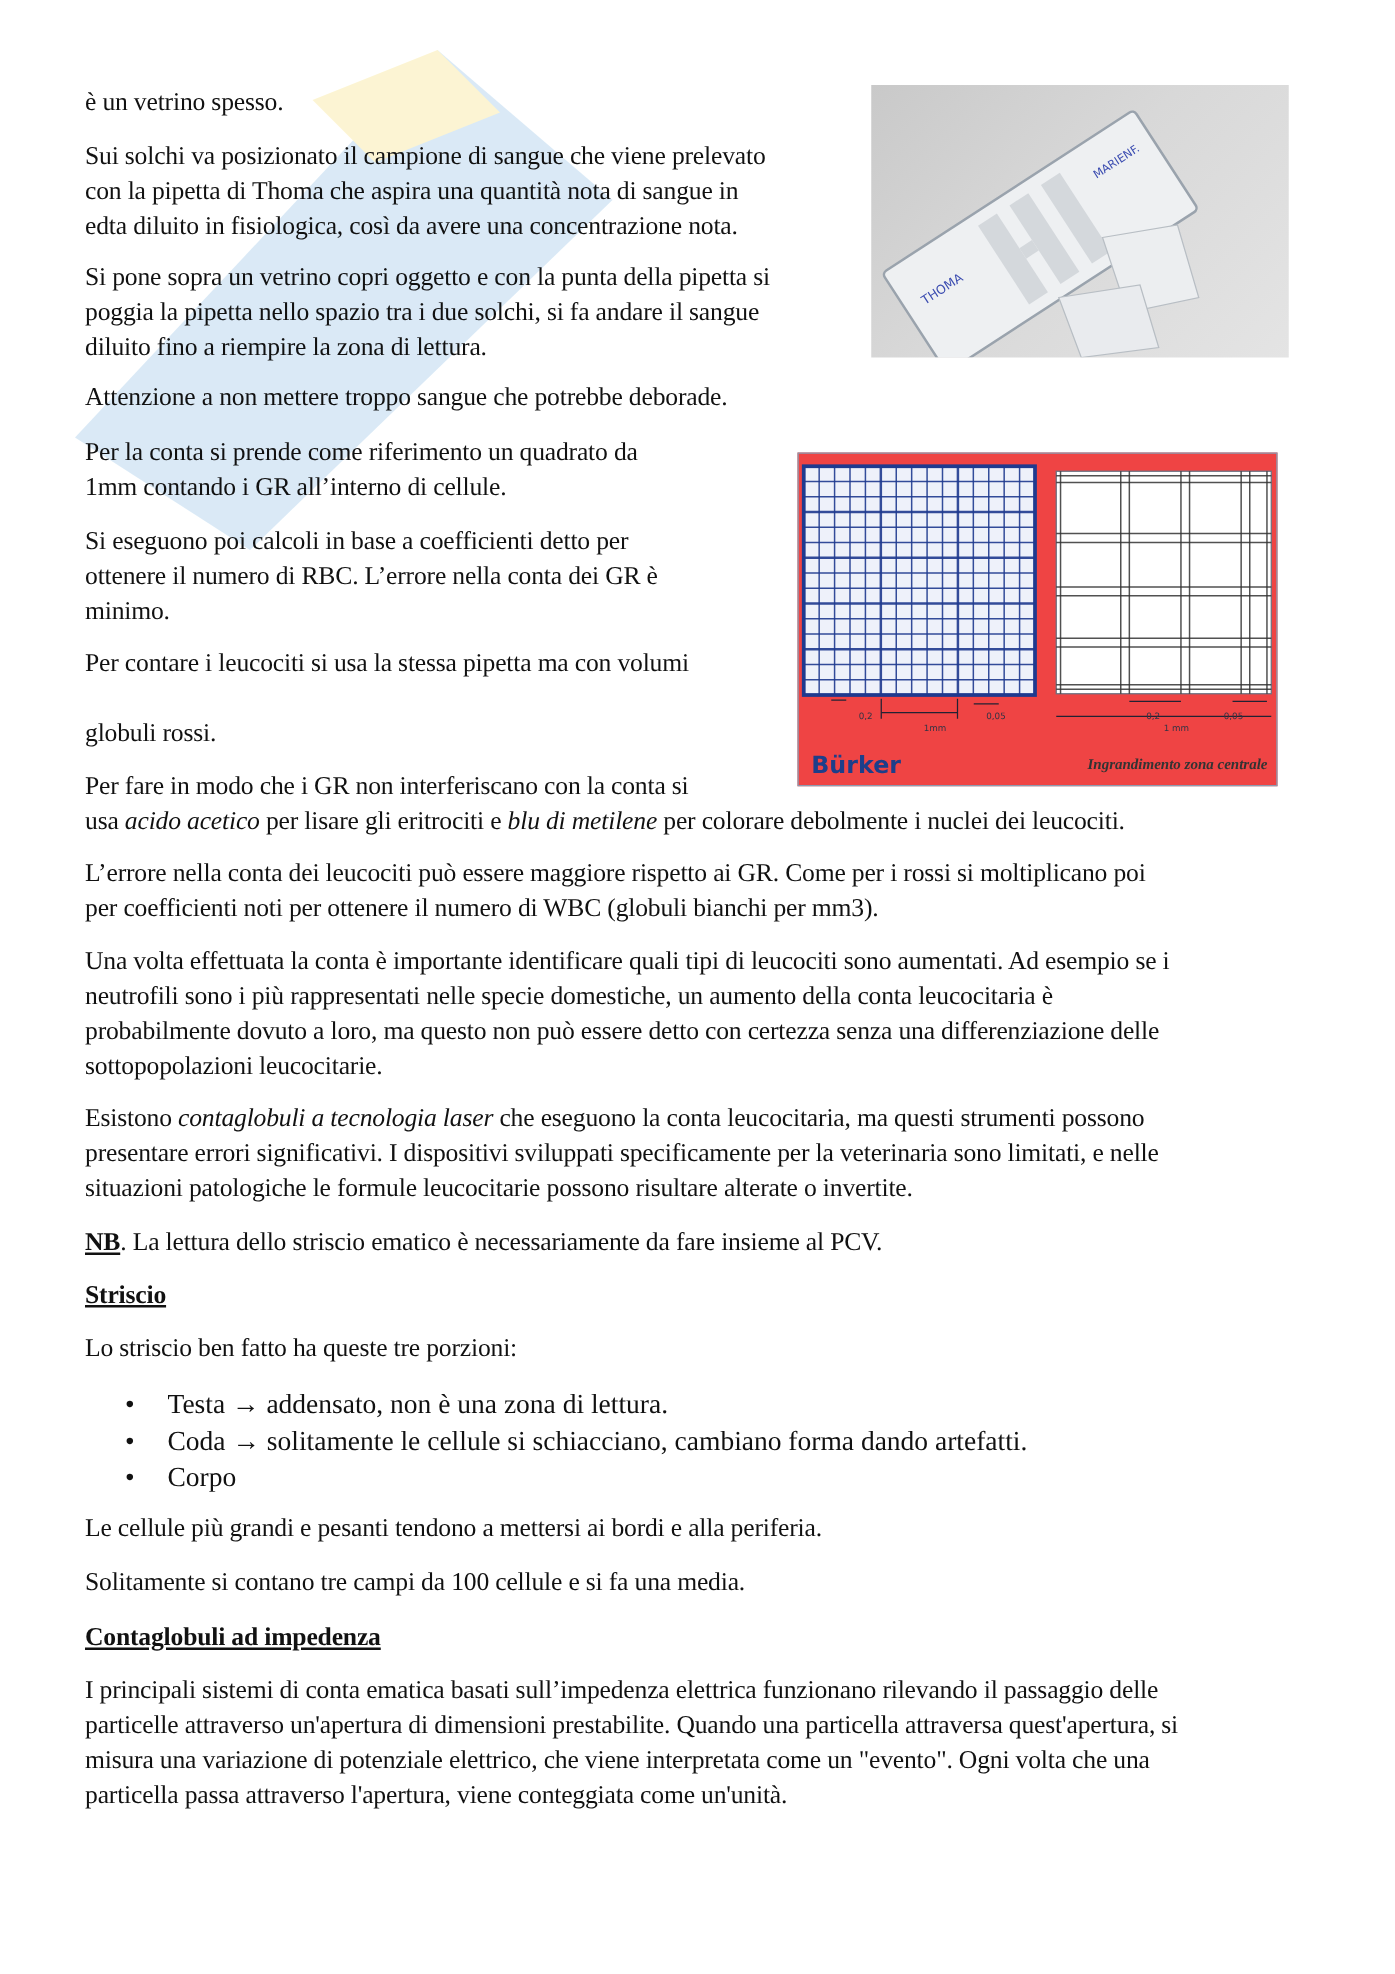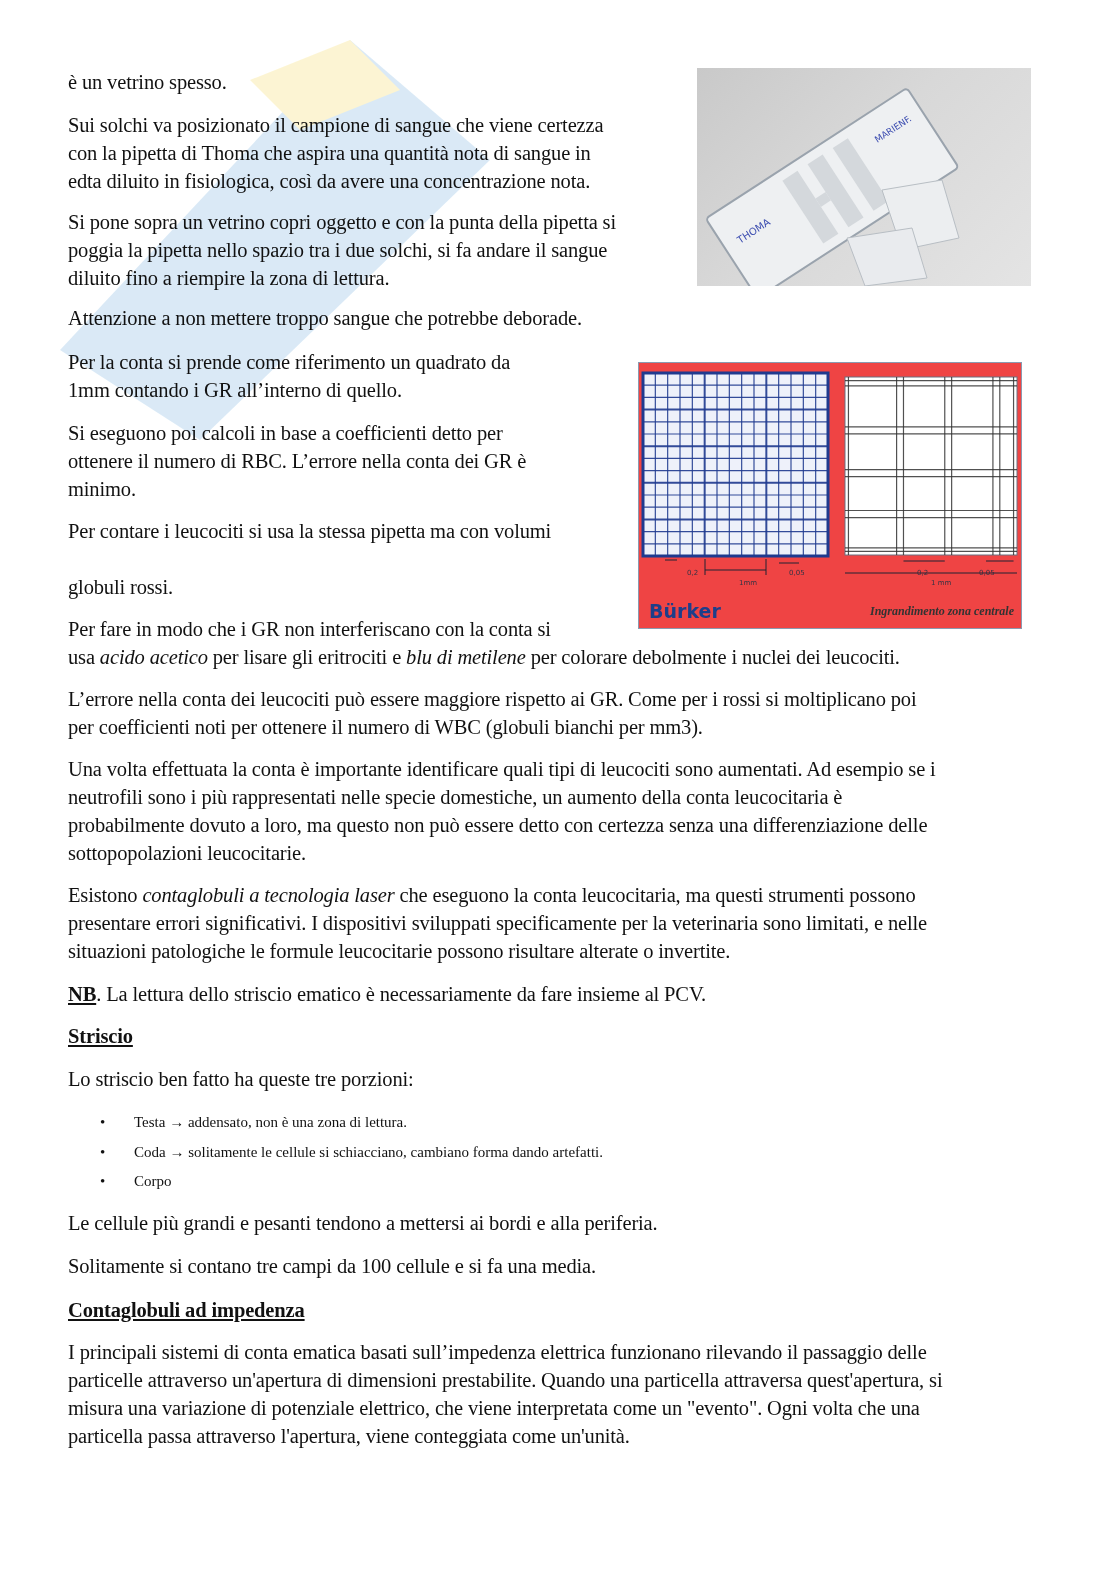--- a/index.html
+++ b/index.html
@@ -7,53 +7,53 @@
          font-family: "Liberation Serif", "DejaVu Serif", serif; color: #111; }
   .page { position: absolute; left: 0; top: 0; width: 1116px; height: 1149px; }
   .watermark { position: absolute; left: 20px; top: 20px; width: 500px; height: 420px; opacity: 0.22; pointer-events: none; }
   .txt { position: absolute; left: 68px; font-size: 20.5px; line-height: 28px; margin: 0; letter-spacing: -0.15px; }
   .txt b { font-weight: normal; }
   .u { text-decoration: underline; font-weight: bold; text-align: right; }
   .img-slide { position: absolute; left: 697px; top: 68px; width: 334px; height: 218px;
                background: linear-gradient(135deg, #c9c9c9 0%, #d8d8d8 45%, #e4e4e4 100%); overflow: hidden; }
   .img-grid { position: absolute; left: 638px; top: 362px; width: 382px; height: 265px;
               border: 1px solid #8a9ab0; background: #ef4444; }
-  ul.bullets { position: absolute; left: 68px; top: 1108px; margin: 0; padding: 0; list-style: none; font-size: 15px; line-height: 29.5px; }
+  ul.bullets { position: absolute; left: 68px; top: 1108px; margin: 0; padding: 0; list-style: none; font-size: 22px; line-height: 29.5px; }
   ul.bullets li { position: relative; padding-left: 66px; }
   ul.bullets li::before { content: "•"; position: absolute; left: 32px; top: 0; }
 </style>
 </head>
 <body>
 
 <div class="page">
 
   <svg class="watermark" viewBox="0 0 500 420">
     <polygon points="40,330 330,20 470,140 180,420" fill="#5aa0d8"></polygon>
     <polygon points="230,60 330,20 380,70 280,110" fill="#f3d23a"></polygon>
   </svg>
 
   <p class="txt" style="top:68px">è un vetrino spesso.</p>
 
   <p class="txt" style="top:111px">
-    <span>Sui solchi va posizionato il campione di sangue che viene certezza</span><br>
+    <span>Sui solchi va posizionato il campione di sangue che viene prelevato</span><br>
     <span>con la pipetta di Thoma che aspira una quantità nota di sangue in</span><br>
     <span>edta diluito in fisiologica, così da avere una concentrazione nota.</span>
   </p>
 
   <p class="txt" style="top:208px">
     <span>Si pone sopra un vetrino copri oggetto e con la punta della pipetta si</span><br>
     <span>poggia la pipetta nello spazio tra i due solchi, si fa andare il sangue</span><br>
     <span>diluito fino a riempire la zona di lettura.</span>
   </p>
 
   <p class="txt" style="top:304px">Attenzione a non mettere troppo sangue che potrebbe deborade.</p>
 
   <p class="txt" style="top:348px">
     <span>Per la conta si prende come riferimento un quadrato da</span><br>
-    <span>1mm contando i GR all’interno di quello.</span>
+    <span>1mm contando i GR all’interno di cellule.</span>
   </p>
 
   <p class="txt" style="top:419px">
     <span>Si eseguono poi calcoli in base a coefficienti detto per</span><br>
     <span>ottenere il numero di RBC. L’errore nella conta dei GR è</span><br>
     <span>minimo.</span>
   </p>
 
   <p class="txt" style="top:517px">
     <span>Per contare i leucociti si usa la stessa pipetta ma con volumi</span><br>

